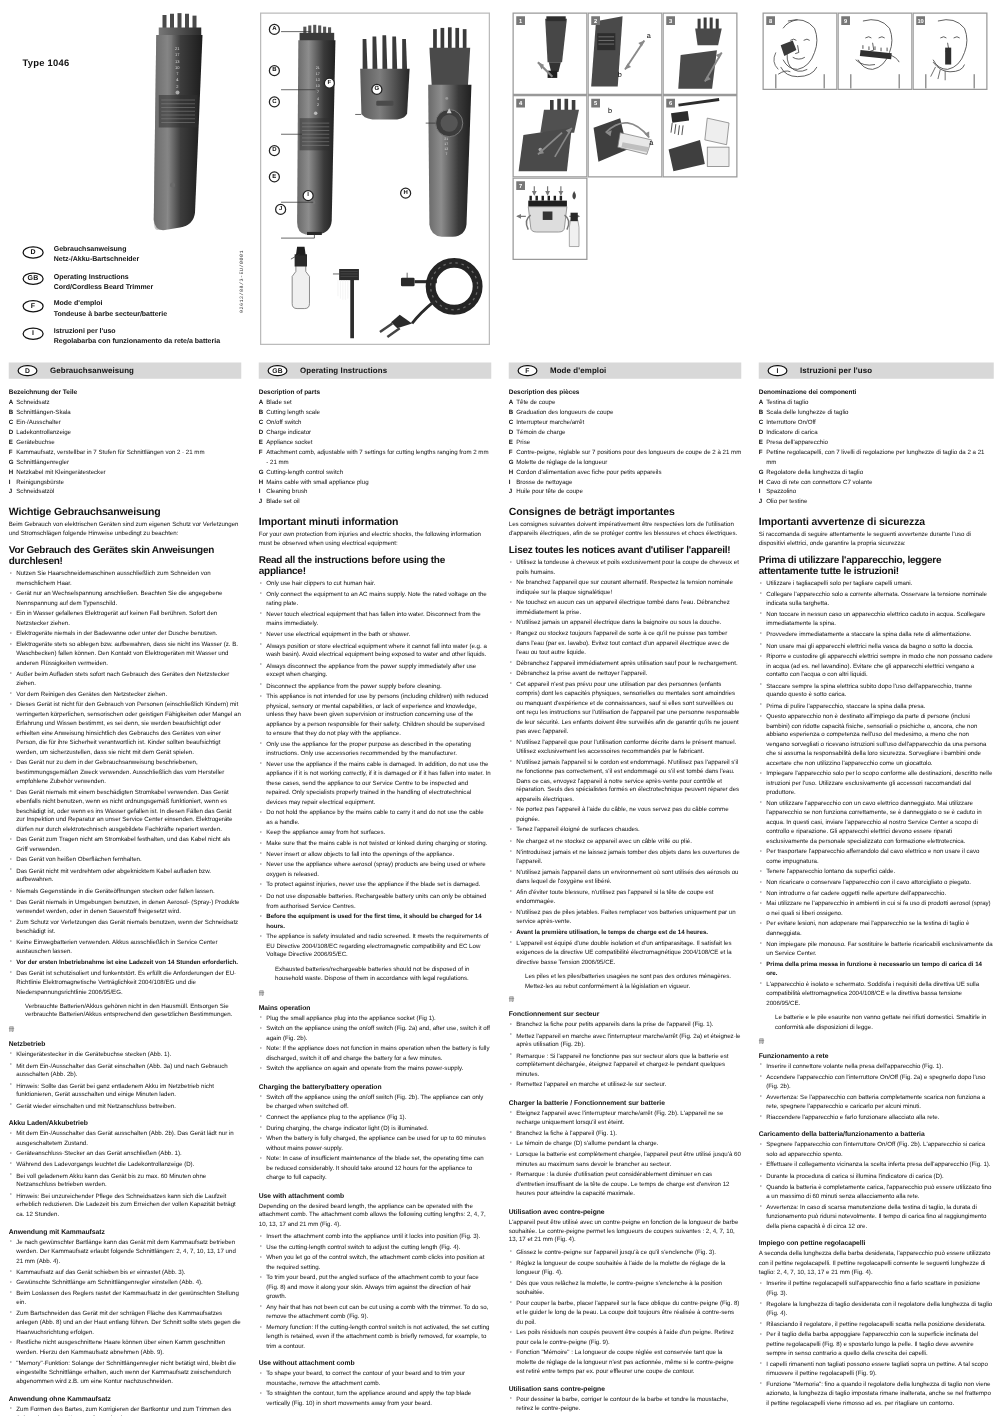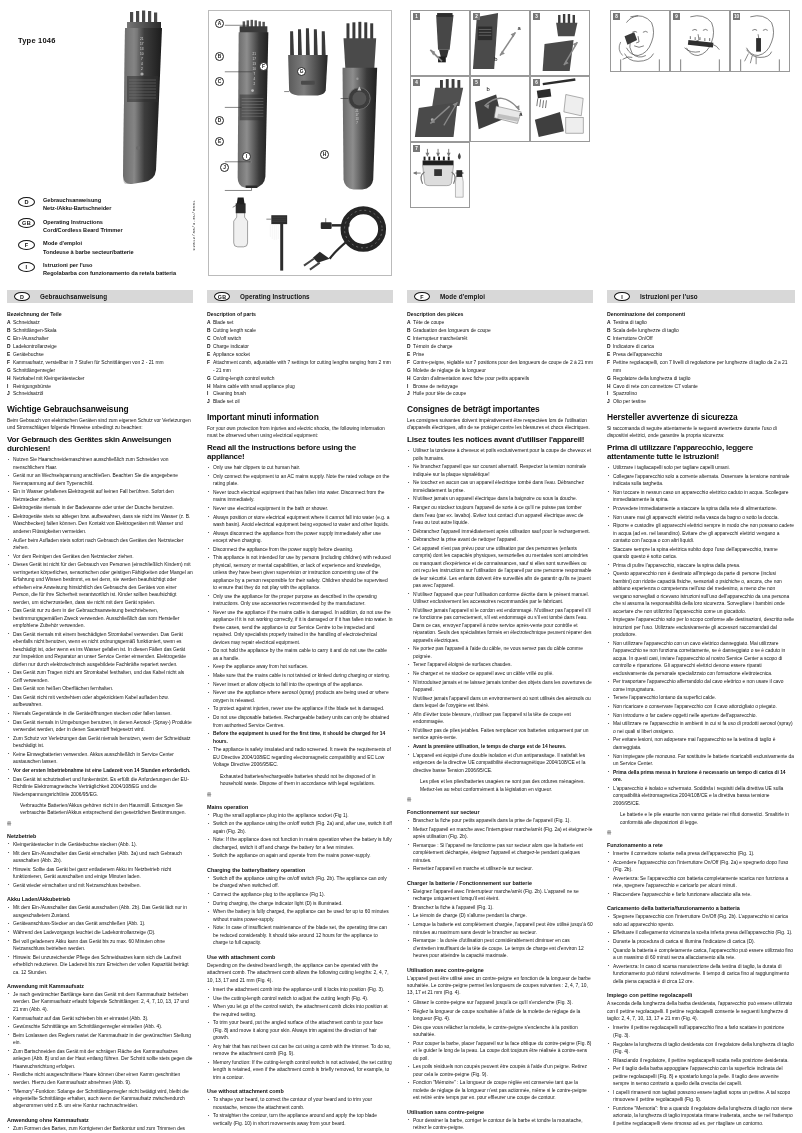--- a/index.html
+++ b/index.html
@@ -14,21 +14,21 @@
   }
   .page { position:relative; width:802px; height:1133px; }
 
   
   .top-band { position:absolute; left:0; top:0; width:802px; height:290px; display:flex; }
   .top-col { position:relative; }
   .col-w { width:200px; }
   .col-w-last { width:202px; }
 
   
-  .cover { padding:4px 10px 0 18px; position:relative; height:290px; }
+  .cover { padding:14px 10px 0 18px; position:relative; height:290px; }
   .type-label { font-size:7.5px; font-weight:bold; letter-spacing:.2px; margin-top:32px; }
   .device-img { position:absolute; left:78px; top:8px; width:100px; height:180px; }
   .lang-list { position:absolute; left:18px; top:196px; width:175px; }
   .lang-row { display:flex; align-items:flex-start; margin-bottom:5.5px; }
   .lang-badge {
     width:17px; height:10px; border:.8px solid #111; border-radius:50%;
     font-size:5.6px; font-weight:bold; line-height:9px; text-align:center;
     flex:0 0 auto; margin-right:8px; margin-top:.5px; letter-spacing:.2px;
   }
   .lang-txt { font-size:5.6px; line-height:1.45; font-weight:bold; }
@@ -909,21 +909,21 @@
           </div>
           <div class="part-item">
             <span class="pl">I</span>
             <span class="pt">Spazzolino</span>
           </div>
           <div class="part-item">
             <span class="pl">J</span>
             <span class="pt">Olio per testine</span>
           </div>
         </div>
-      <div class="h-big">Hersteller avvertenze di sicurezza</div>
+      <div class="h-big">Importanti avvertenze di sicurezza</div>
       <div class="p-intro">Si raccomanda di seguire attentamente le seguenti avvertenze durante l'uso di dispositivi elettrici, onde garantire la propria sicurezza:</div>
       <div class="h-big2">Prima di utilizzare l'apparecchio, leggere attentamente tutte le istruzioni!</div>
       <div>
           <ul class="bl">
             <li>Utilizzare i tagliacapelli solo per tagliare capelli umani.</li>
             <li>Collegare l'apparecchio solo a corrente alternata. Osservare la tensione nominale indicata sulla targhetta.</li>
             <li>Non toccare in nessun caso un apparecchio elettrico caduto in acqua. Scollegare immediatamente la spina.</li>
             <li>Provvedere immediatamente a staccare la spina dalla rete di alimentazione.</li>
             <li>Non usare mai gli apparecchi elettrici nella vasca da bagno o sotto la doccia.</li>
             <li>Riporre e custodire gli apparecchi elettrici sempre in modo che non possano cadere in acqua (ad es. nel lavandino). Evitare che gli apparecchi elettrici vengano a contatto con l'acqua o con altri liquidi.</li>

